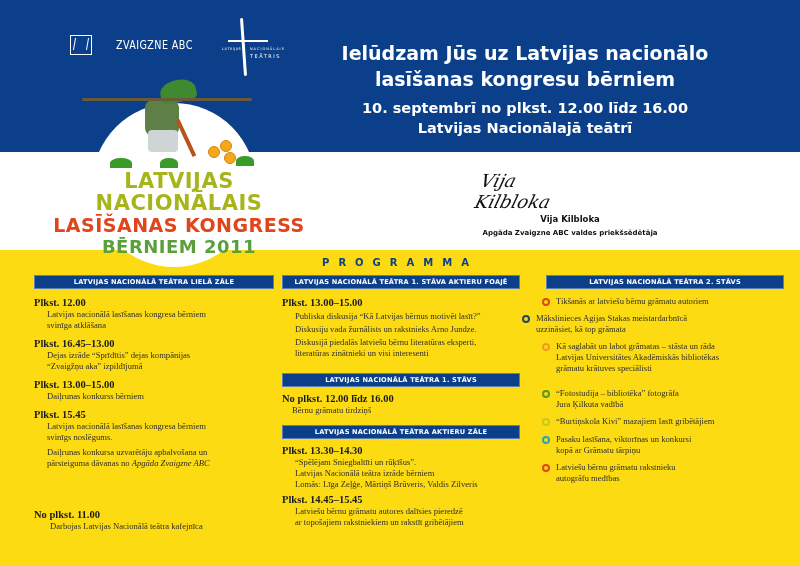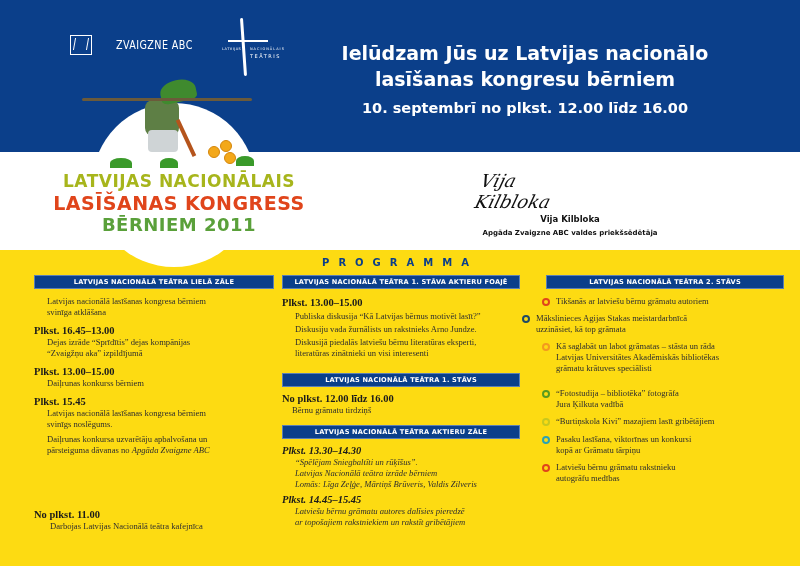--- a/index.html
+++ b/index.html
@@ -31,21 +31,21 @@
   .illus { position:absolute; left:90px; top:68px; width:170px; height:100px; }
   .kid-hat { position:absolute; left:70px; top:12px; width:36px; height:22px; background:#3f8a2e; border-radius:50% 50% 20% 20%; transform:rotate(-12deg); }
   .kid-body { position:absolute; left:55px; top:32px; width:34px; height:36px; background:#5e7f45; border-radius:8px; }
   .kid-legs { position:absolute; left:58px; top:62px; width:30px; height:22px; background:#cfd4d6; border-radius:4px; }
   .spade { position:absolute; left:94px; top:50px; width:4px; height:40px; background:#b5541c; transform:rotate(-25deg); }
   .coin { position:absolute; width:12px; height:12px; border-radius:50%; background:#f3a81a; border:1px solid #d4860c; }
   .grass { position:absolute; height:10px; background:#3a9a2a; border-radius:50% 50% 0 0; }
   .ground { position:absolute; left:82px; top:98px; width:170px; height:3px; background:#6b5a3a; border-radius:2px; }
 
   .title-block { position:absolute; left:44px; top:170px; width:270px; text-align:center; font-family:"DejaVu Sans", sans-serif; font-weight:bold; line-height:22px; }
-  .title-block .l1 { font-size:17px; letter-spacing:0.5px; }
+  .title-block .l1 { font-size:21px; letter-spacing:0.5px; }
   .title-block .l2 { font-size:19px; letter-spacing:0.5px; }
   .title-block .l3 { font-size:18px; letter-spacing:0.5px; }
 
   
   .signature { position:absolute; left:480px; top:170px; width:110px; height:30px; font-family:"DejaVu Serif", serif; font-style:italic; font-size:18px; color:#111; transform:skewX(-15deg); }
   .signer-name { position:absolute; left:420px; top:214px; width:300px; text-align:center; font-family:"DejaVu Sans", sans-serif; font-weight:bold; font-size:8.5px; color:#111; }
   .signer-role { position:absolute; left:420px; top:229px; width:300px; text-align:center; font-family:"DejaVu Sans", sans-serif; font-weight:bold; font-size:7px; color:#111; }
 
   .programma { position:absolute; left:300px; top:257px; width:200px; text-align:center; font-family:"DejaVu Sans", sans-serif; font-weight:bold; font-size:10px; letter-spacing:9px; color:#0b3f8a; }
 
@@ -78,20 +78,21 @@
   <span class="small2">NACIONĀLAIS</span>
   <span class="small3">TEĀTRIS</span>
 </div>
 
 <div class="headline">
   <div>Ielūdzam Jūs uz Latvijas nacionālo</div>
   <div>lasīšanas kongresu bērniem</div>
 </div>
 <div class="subline">
   <div>10. septembrī no plkst. 12.00 līdz 16.00</div>
+  <div>Latvijas Nacionālajā teātrī</div>
 </div>
 
 <div class="sun"></div>
 <div class="illus">
   <div class="kid-body"></div>
   <div class="kid-legs"></div>
   <div class="kid-hat"></div>
   <div class="spade"></div>
   <div class="coin" style="left:118px;top:78px;"></div>
   <div class="coin" style="left:130px;top:72px;"></div>
@@ -116,20 +117,21 @@
 
 <div class="signature">Vija Kilbloka</div>
 <div class="signer-name">Vija Kilbloka</div>
 <div class="signer-role">Apgāda Zvaigzne ABC valdes priekšsēdētāja</div>
 
 <div class="programma">PROGRAMMA</div>
 
 <div class="section-bar" style="left:34px;top:275px;width:240px;">LATVIJAS NACIONĀLĀ TEĀTRA LIELĀ ZĀLE</div>
 <div class="col" style="left:34px;top:296px;width:240px;">
   <div style="margin-bottom:6px;">
+    <div class="time">Plkst. 12.00</div>
     <div class="desc">Latvijas nacionālā lasīšanas kongresa bērniem</div>
     <div class="desc">svinīga atklāšana</div>
   </div>
   <div style="margin-bottom:6px;">
     <div class="time">Plkst. 16.45–13.00</div>
     <div class="desc">Dejas izrāde “Sprīdītis” dejas kompānijas</div>
     <div class="desc">“Zvaigžņu aka” izpildījumā</div>
   </div>
   <div style="margin-bottom:6px;">
     <div class="time">Plkst. 13.00–15.00</div>
@@ -157,21 +159,21 @@
   <div class="desc">literatūras zinātnieki un visi interesenti</div>
 </div>
 
 <div class="section-bar" style="left:282px;top:373px;width:238px;">LATVIJAS NACIONĀLĀ TEĀTRA 1. STĀVS</div>
 <div class="col" style="left:282px;top:392px;width:240px;">
   <div class="time">No plkst. 12.00 līdz 16.00</div>
   <div class="desc" style="padding-left:10px;">Bērnu grāmatu tirdziņš</div>
 </div>
 
 <div class="section-bar" style="left:282px;top:425px;width:238px;">LATVIJAS NACIONĀLĀ TEĀTRA AKTIERU ZĀLE</div>
-<div class="col" style="left:282px;top:444px;width:240px;font-style:italic;">
+<div class="col" style="left:282px;top:444px;width:240px;">
   <div style="margin-bottom:3px;">
     <div class="time">Plkst. 13.30–14.30</div>
     <div class="desc">“Spēlējam Sniegbaltīti un rūķīšus”.</div>
     <div class="desc">Latvijas Nacionālā teātra izrāde bērniem</div>
     <div class="desc">Lomās: Līga Zeļģe, Mārtiņš Brūveris, Valdis Zilveris</div>
   </div>
   <div>
     <div class="time">Plkst. 14.45–15.45</div>
     <div class="desc">Latviešu bērnu grāmatu autores dalīsies pieredzē</div>
     <div class="desc">ar topošajiem rakstniekiem un rakstīt gribētājiem</div>

